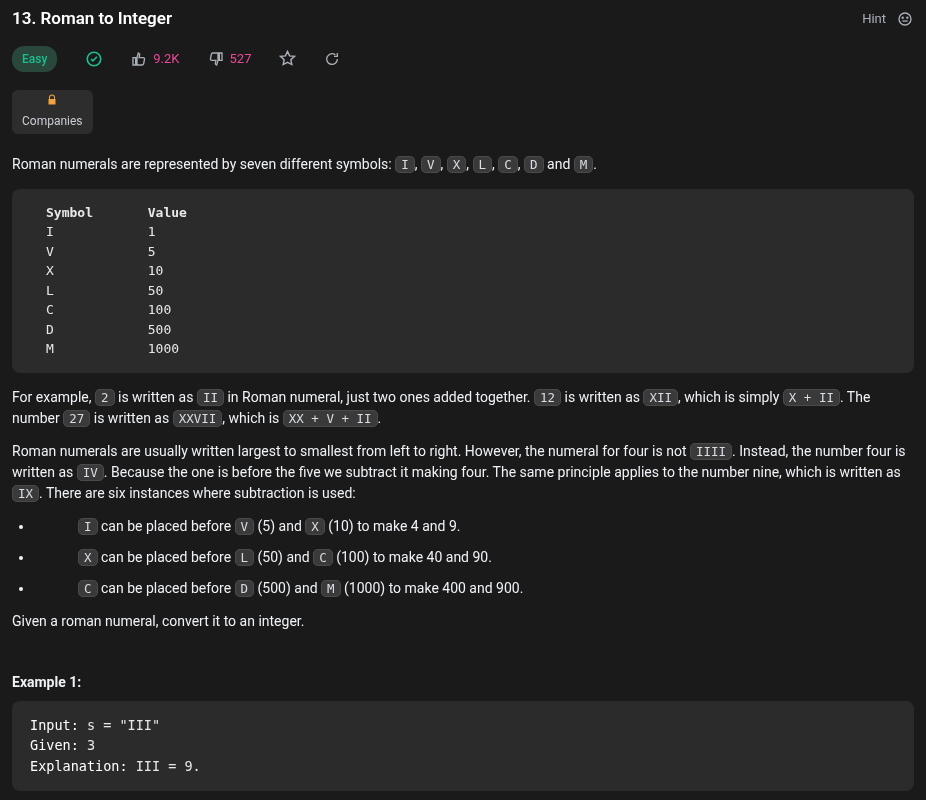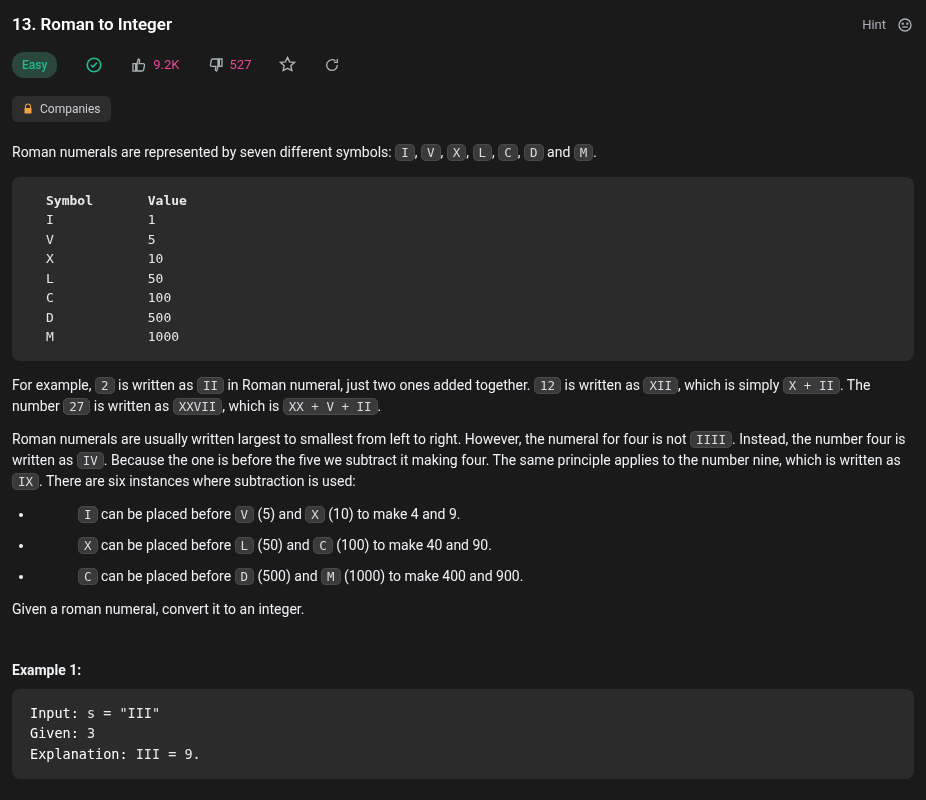--- a/index.html
+++ b/index.html
@@ -9,21 +9,21 @@
     font-family: -apple-system, BlinkMacSystemFont, "Segoe UI", Roboto, sans-serif;
     font-size: 14px;
     width: 926px;
     padding: 0 12px 20px 12px;
     line-height: 1.5;
   }
   .header-row {
     display: flex;
     align-items: center;
     justify-content: space-between;
-    padding-top: 12px;
+    padding-top: 6px;
     gap: 36px;
   }
   .title {
     font-size: 17px;
     font-weight: 600;
     color: #fff;
   }
   .hint-area {
     display: flex;
     align-items: center;
@@ -64,20 +64,21 @@
   .companies-tag {
     margin-top: 18px;
     display: inline-flex;
     align-items: center;
     gap: 6px;
     background: #2d2d2d;
     border-radius: 6px;
     padding: 4px 10px;
     font-size: 12px;
     color: #c9cdd3;
+    flex-direction: column;
   }
   .lock-icon { color: #f0a33f; }
   .content { margin-top: 20px; }
   .content p { margin: 12px 0; color: #eff2f6; }
   code.inline {
     background: #3a3a3a;
     border: 1px solid #4a4a4a;
     border-radius: 5px;
     padding: 0 5px;
     font-family: "Menlo", "Consolas", monospace;

